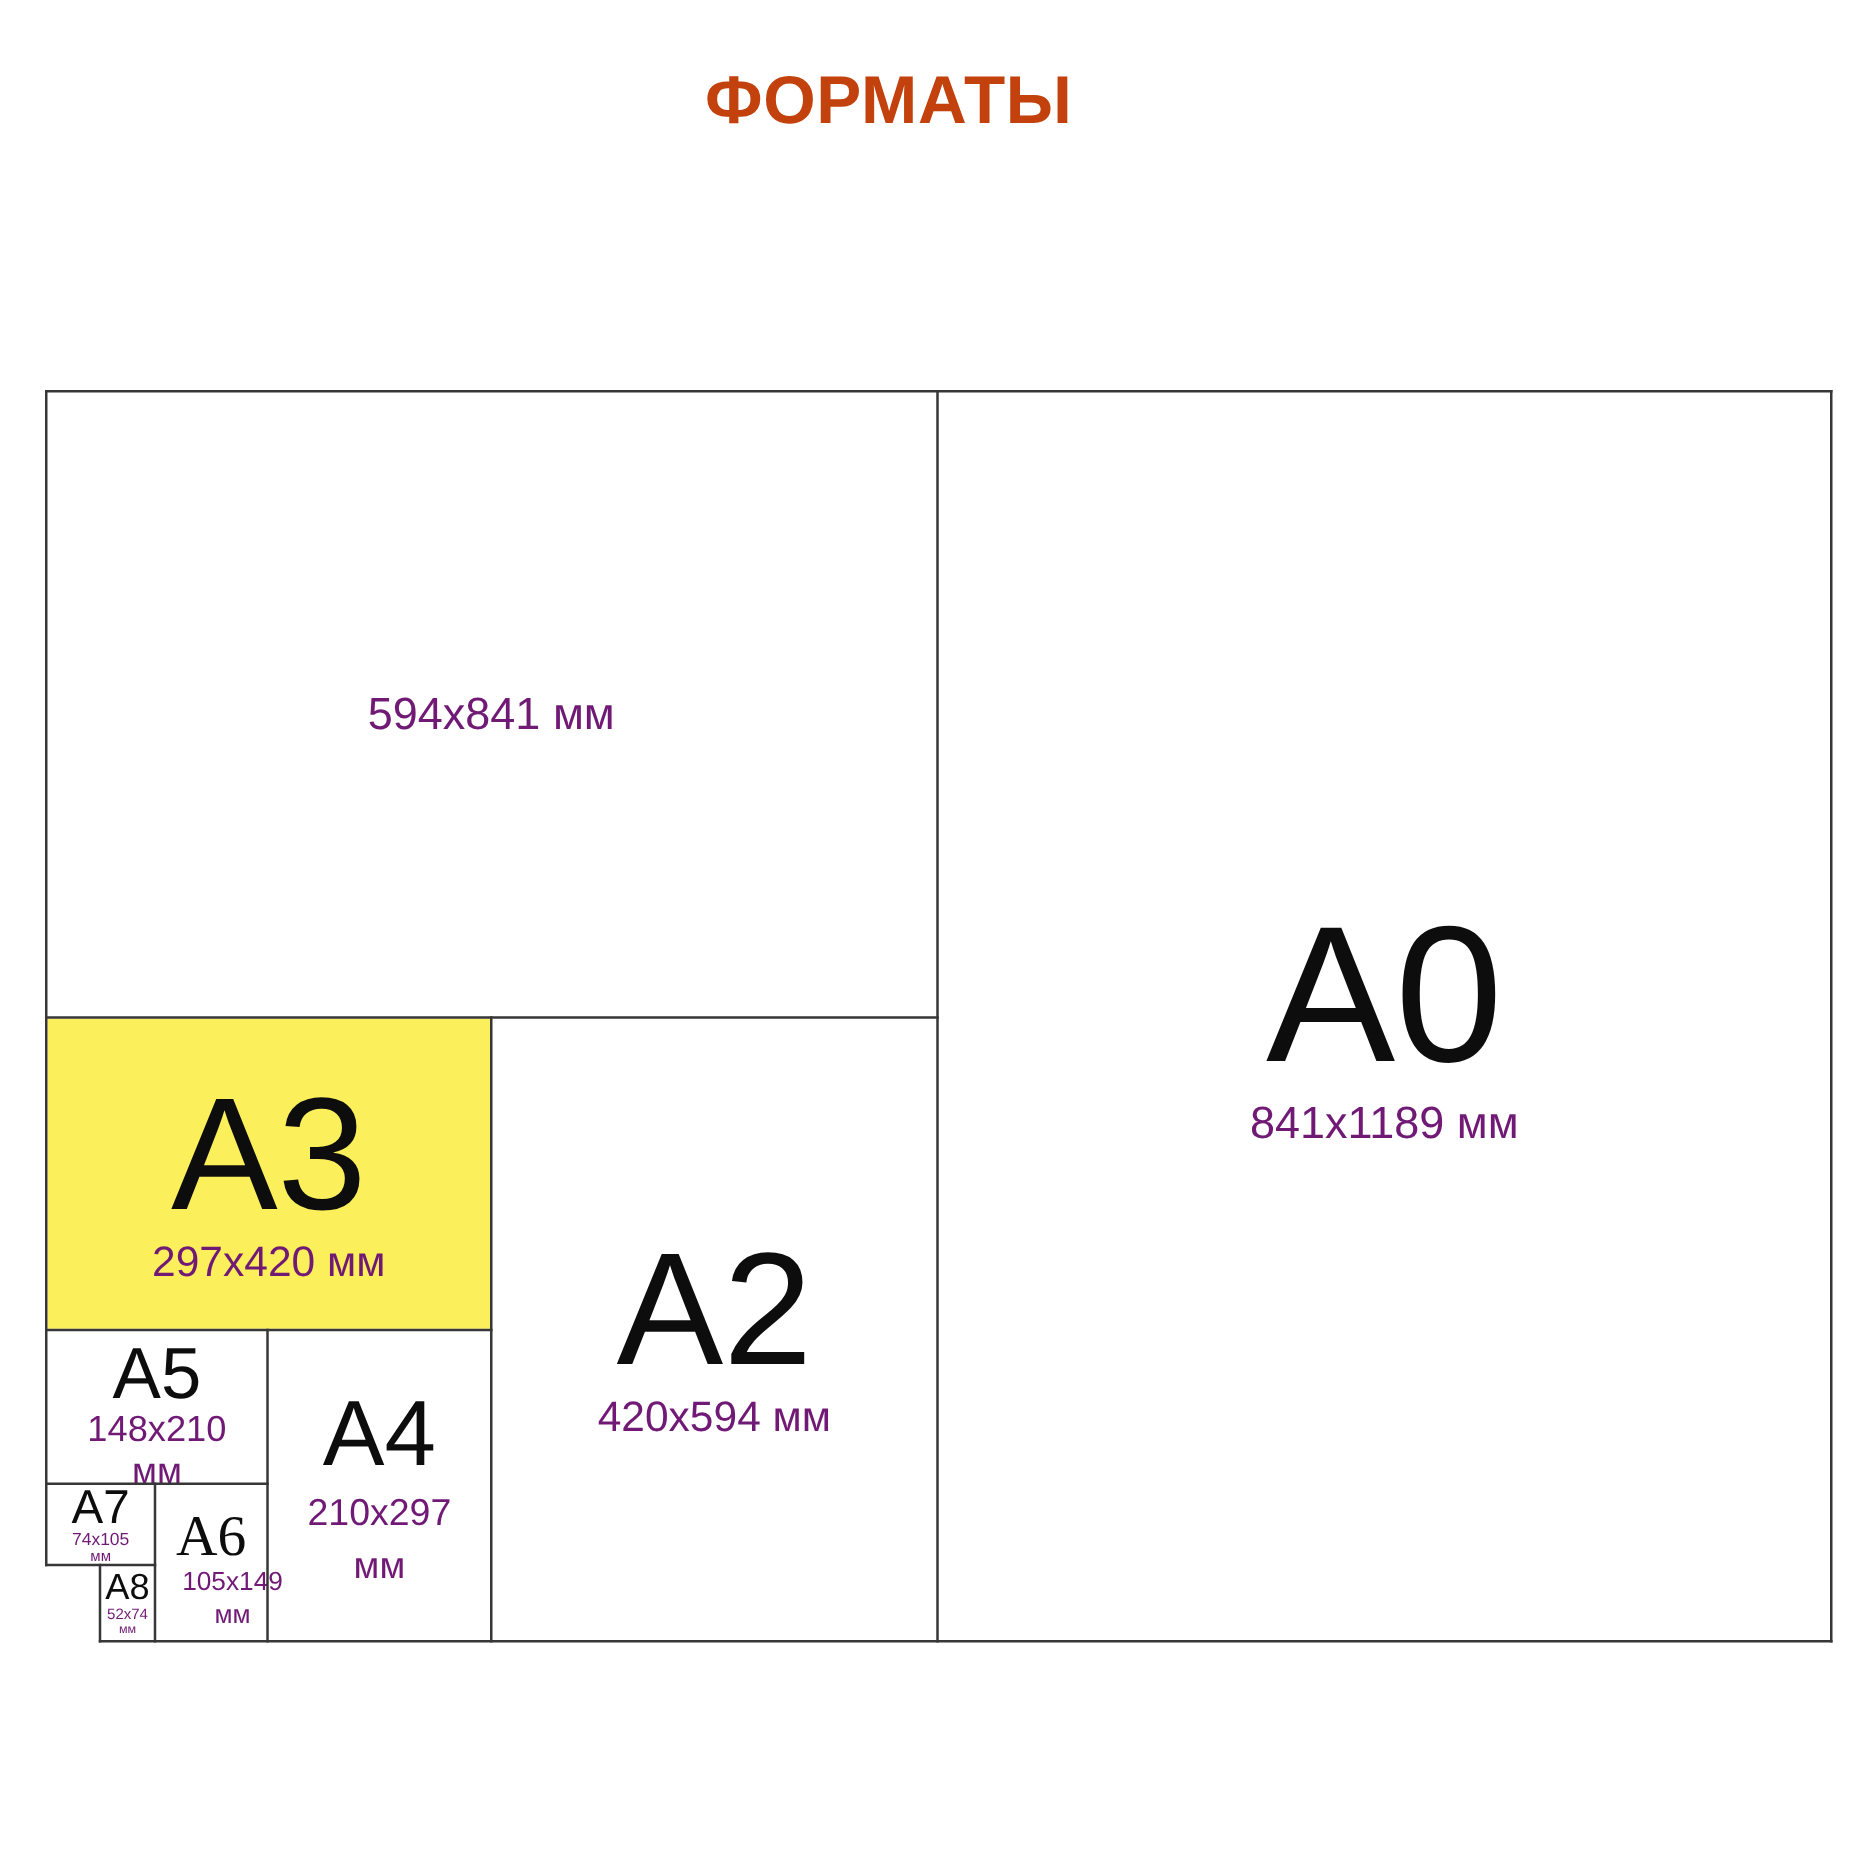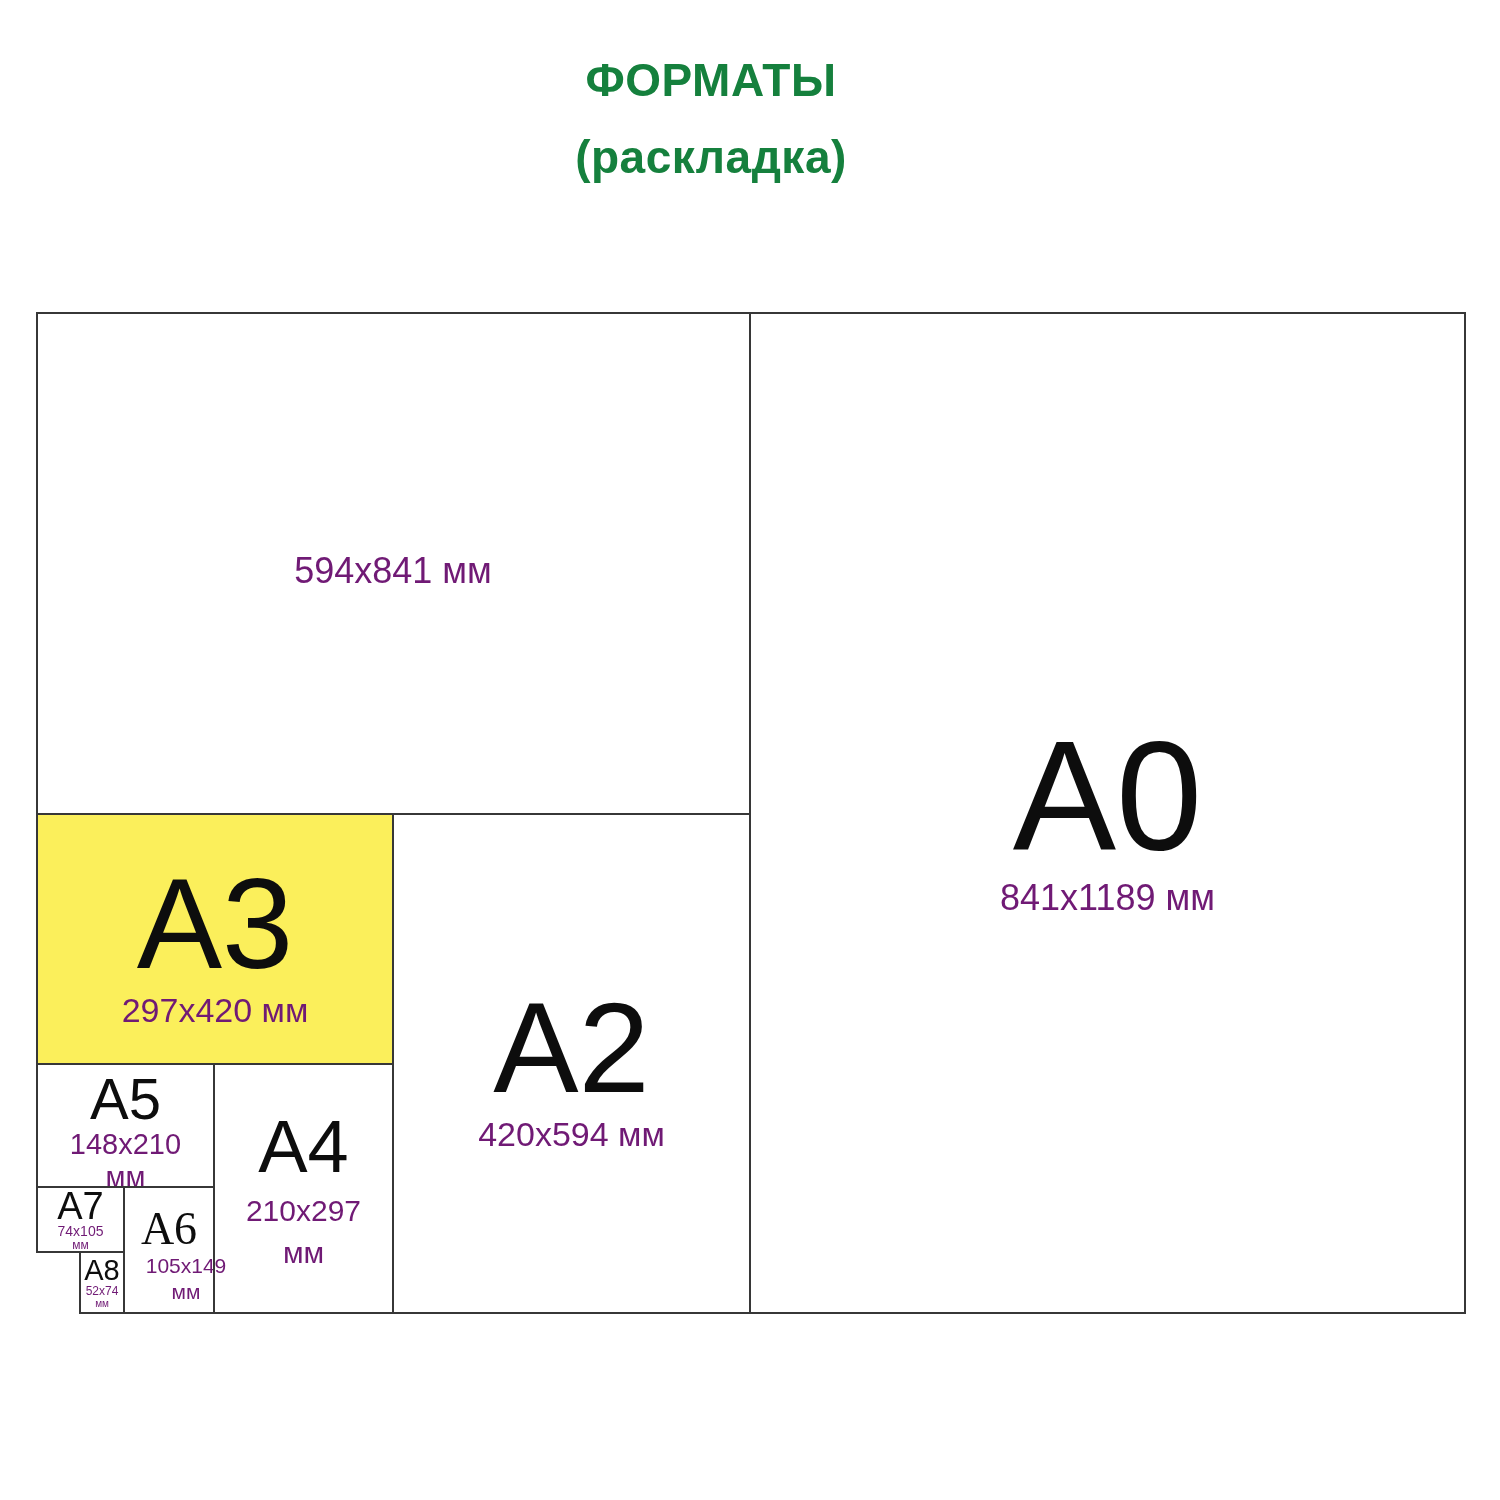--- a/index.html
+++ b/index.html
@@ -16,23 +16,23 @@
     color: #111111;
     overflow: hidden;
   }
   .title-block {
     position: absolute;
     left: 311px;
     top: 42px;
     width: 800px;
     text-align: center;
     font-weight: 700;
-    font-size: 46px;
+    font-size: 54px;
     line-height: 77px;
-    color: #15803d;
+    color: #c2410c;
     letter-spacing: 0.5px;
   }
   .paper {
     position: absolute;
     display: flex;
     flex-direction: column;
     align-items: center;
     justify-content: center;
     text-align: center;
     box-sizing: border-box;
@@ -72,21 +72,20 @@
   .box-a8 .fmt-size  { font-size: 12px; line-height: 14px; }
   .box-a8 .fmt-size.small { font-size: 10px; line-height: 12px; }
 </style>
 </head>
 <body style="background: rgb(255, 255, 255);">
 
 <div class="canvas">
 
   <div class="title-block">
     <div>ФОРМАТЫ</div>
-    <div>(раскладка)</div>
   </div>
 
   <div class="paper box-a1">
     <div class="fmt-size">594x841 мм</div>
   </div>
 
   <div class="paper box-a0">
     <div class="fmt-label">A0</div>
     <div class="fmt-size">841x1189 мм</div>
   </div>

